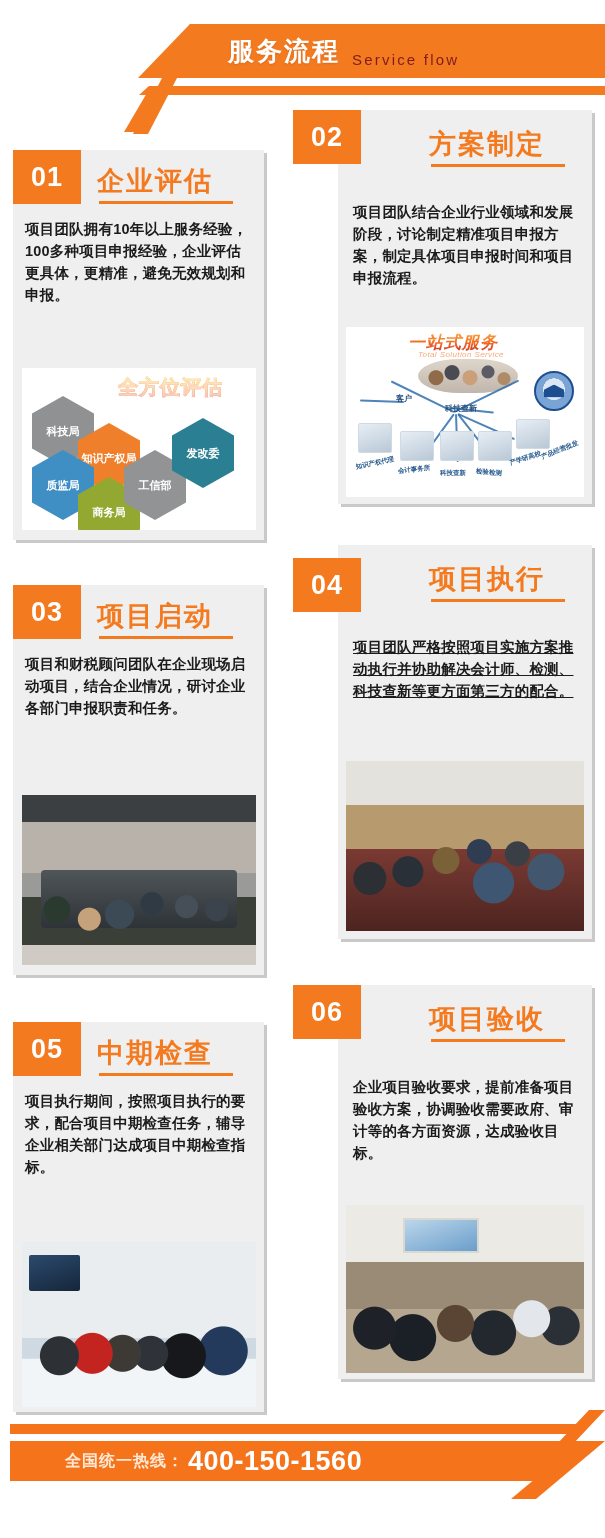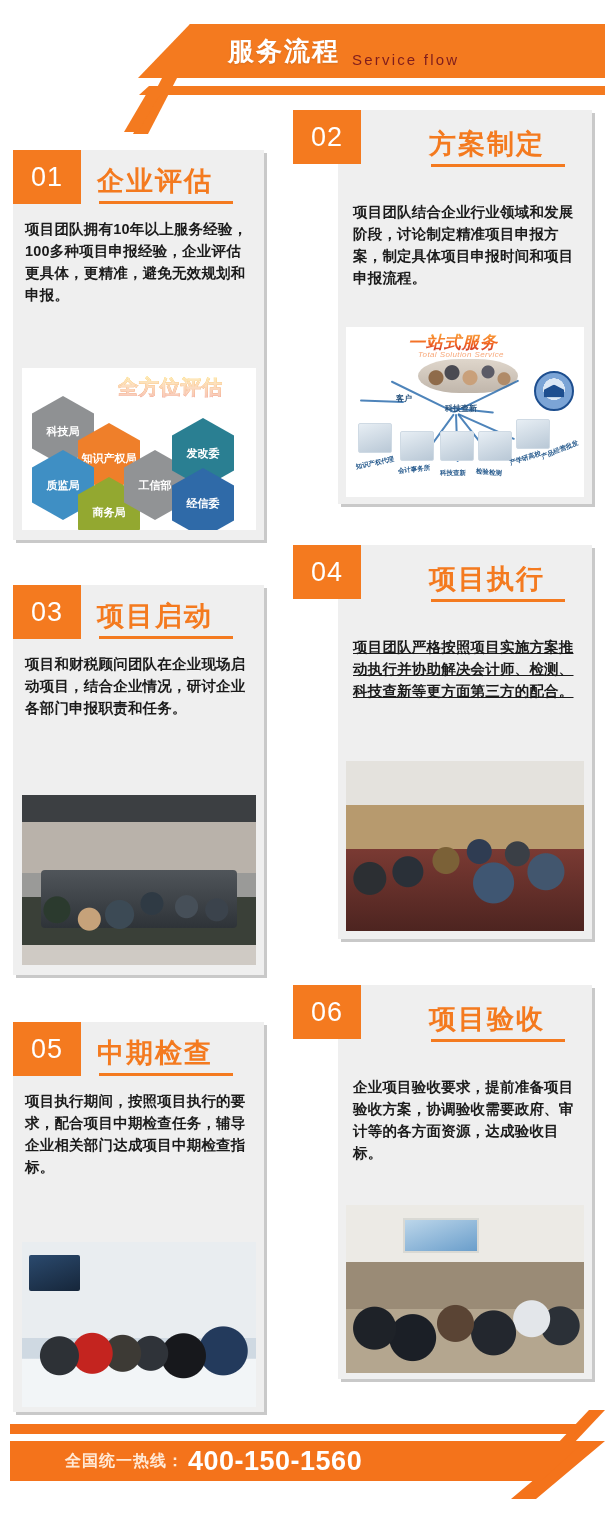--- a/index.html
+++ b/index.html
@@ -44,21 +44,21 @@
   
   .card { position: absolute; }
   .card-body {
     position: absolute; left: 0; top: 0;
     background: #efefef;
     box-shadow: 3px 3px 0 0 #c9c9c9;
   }
   .badge {
     position: absolute; z-index: 5;
     width: 68px; height: 54px; background: #f47a1f;
-    color: #ffffff; font-size: 27px; font-weight: normal;
+    color: #ffffff; font-size: 27px; font-weight: bold;
     display: flex; align-items: center; justify-content: center;
     letter-spacing: 1px;
   }
   .card-title {
     position: absolute; color: #f47a1f; font-size: 27px; font-weight: bold;
     letter-spacing: 2px; white-space: nowrap;
   }
   .title-rule { position: absolute; height: 3px; background: #f47a1f; }
   .card-desc {
     position: absolute; color: #1b1b1b; font-size: 14.5px; line-height: 22px;
@@ -251,21 +251,20 @@
     <div class="card-desc" style="left:25px; top:218px; width:228px;">项目团队拥有10年以上服务经验，100多种项目申报经验，企业评估更具体，更精准，避免无效规划和申报。</div>
 
     <div class="hexwrap" style="left:22px; top:368px; width:234px; height:162px;">
       <div class="hx-title">全方位评估</div>
       <div class="hex" style="left:10px;  top:28px;  background:#8f9193;">科技局</div>
       <div class="hex" style="left:56px;  top:55px;  background:#ef7f2a;">知识产权局</div>
       <div class="hex" style="left:10px;  top:82px;  background:#3f8fc4;">质监局</div>
       <div class="hex" style="left:56px;  top:109px; background:#93a830;">商务局</div>
       <div class="hex" style="left:102px; top:82px;  background:#919395;">工信部</div>
       <div class="hex" style="left:150px; top:50px;  background:#2a7f92;">发改委</div>
-      <div class="hex" style="left:150px; top:100px; background:#2f6aa8;">经信委</div>
     </div>
   </div>
 
   <div class="card">
     <div class="card-body" style="left:338px; top:110px; width:254px; height:394px;"></div>
     <div class="badge" style="left:293px; top:110px;">02</div>
     <div class="card-title" style="left:429px; top:126px;">方案制定</div>
     <div class="title-rule" style="left:431px; top:164px; width:134px;"></div>
     <div class="card-desc" style="left:353px; top:201px; width:228px;">项目团队结合企业行业领域和发展阶段，讨论制定精准项目申报方案，制定具体项目申报时间和项目申报流程。</div>
 
@@ -308,21 +307,21 @@
     <div class="card-title" style="left:97px; top:598px;">项目启动</div>
     <div class="title-rule" style="left:99px; top:636px; width:134px;"></div>
     <div class="card-desc" style="left:25px; top:653px; width:228px;">项目和财税顾问团队在企业现场启动项目，结合企业情况，研讨企业各部门申报职责和任务。</div>
     <div class="media" style="left:22px; top:795px; width:234px; height:170px;">
       <div class="photo p-meeting1"></div>
     </div>
   </div>
 
   <div class="card">
     <div class="card-body" style="left:338px; top:545px; width:254px; height:394px;"></div>
-    <div class="badge" style="left:293px; top:545px;">04</div>
+    <div class="badge" style="left:293px; top:558px;">04</div>
     <div class="card-title" style="left:429px; top:561px;">项目执行</div>
     <div class="title-rule" style="left:431px; top:599px; width:134px;"></div>
     <div class="card-desc" style="left:353px; top:636px; width:228px;text-decoration:underline;">项目团队严格按照项目实施方案推动执行并协助解决会计师、检测、科技查新等更方面第三方的配合。</div>
     <div class="media" style="left:346px; top:761px; width:238px; height:170px;">
       <div class="photo p-meeting2"></div>
     </div>
   </div>
 
   <div class="card">
     <div class="card-body" style="left:13px; top:1022px; width:251px; height:390px;"></div>

